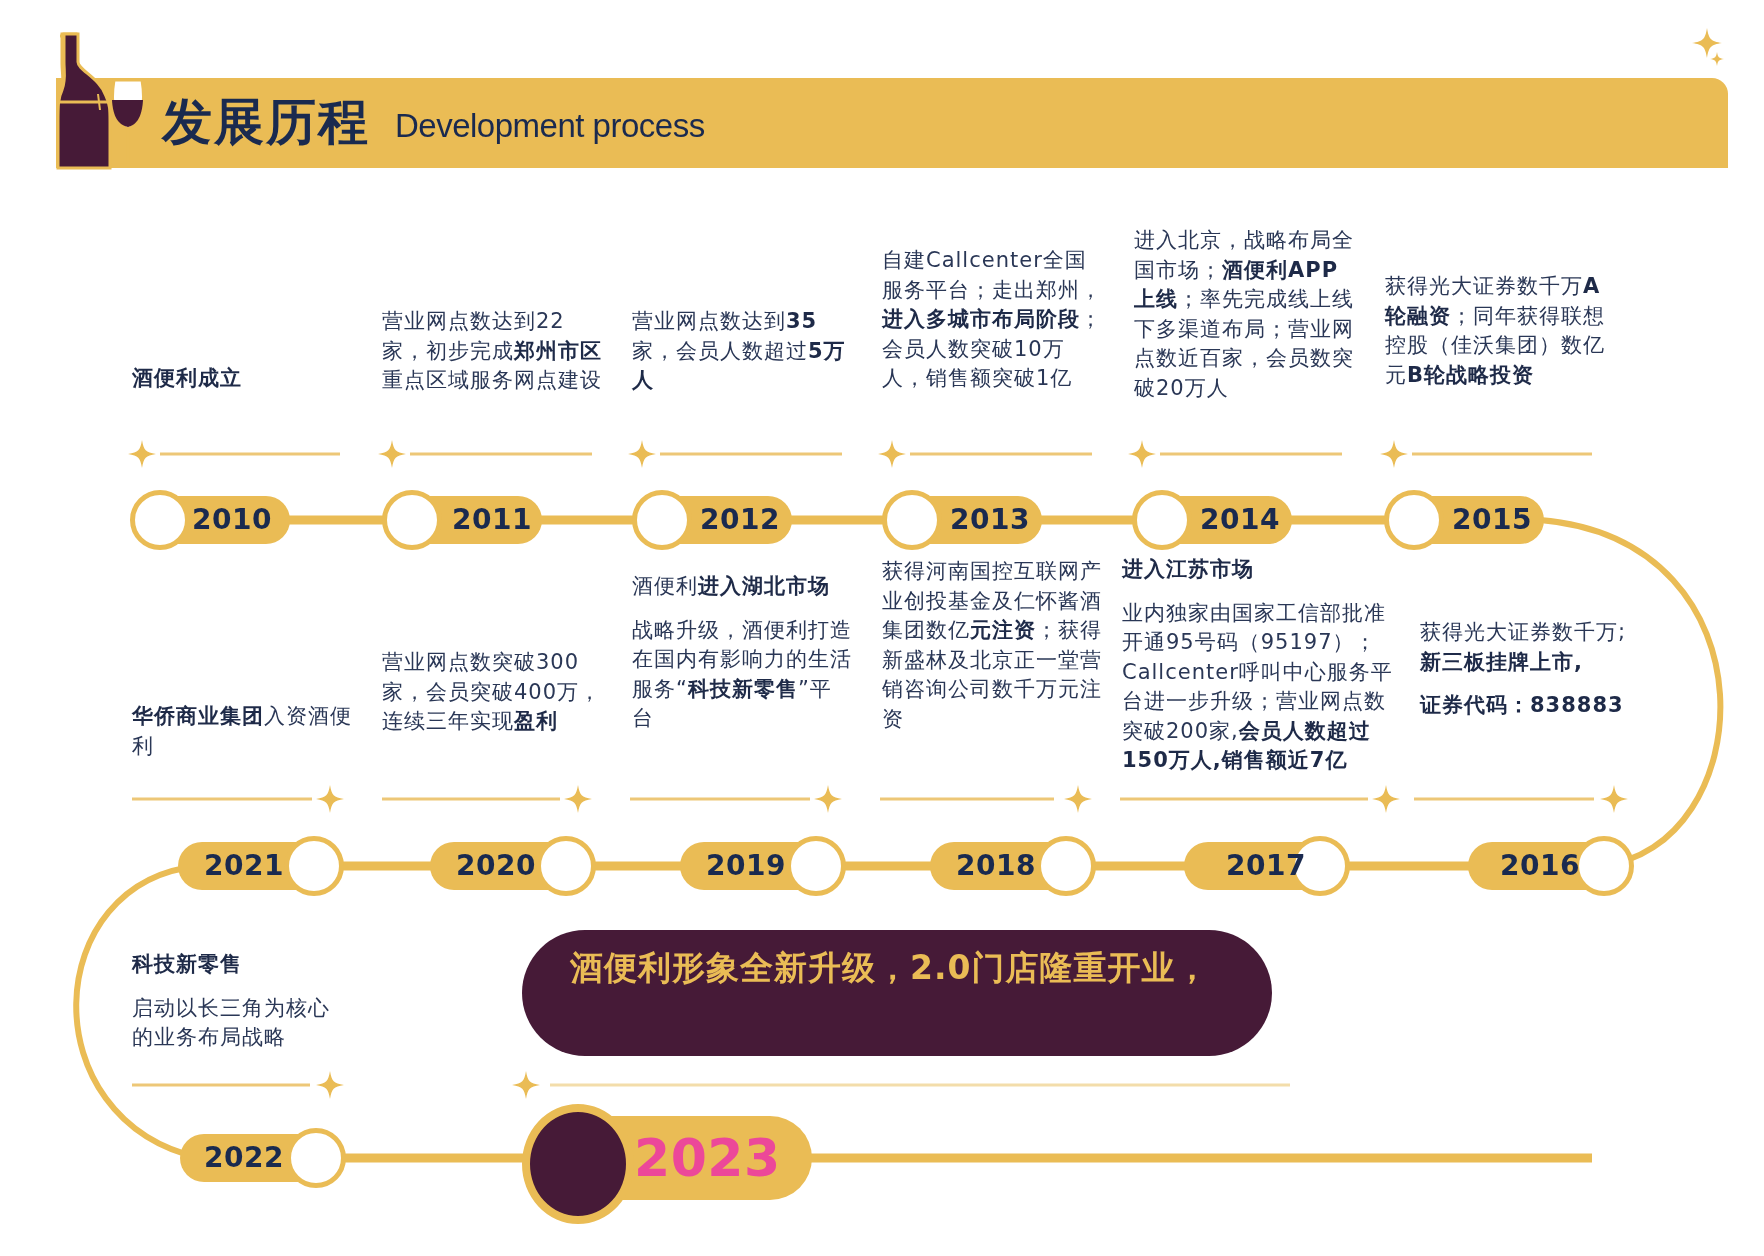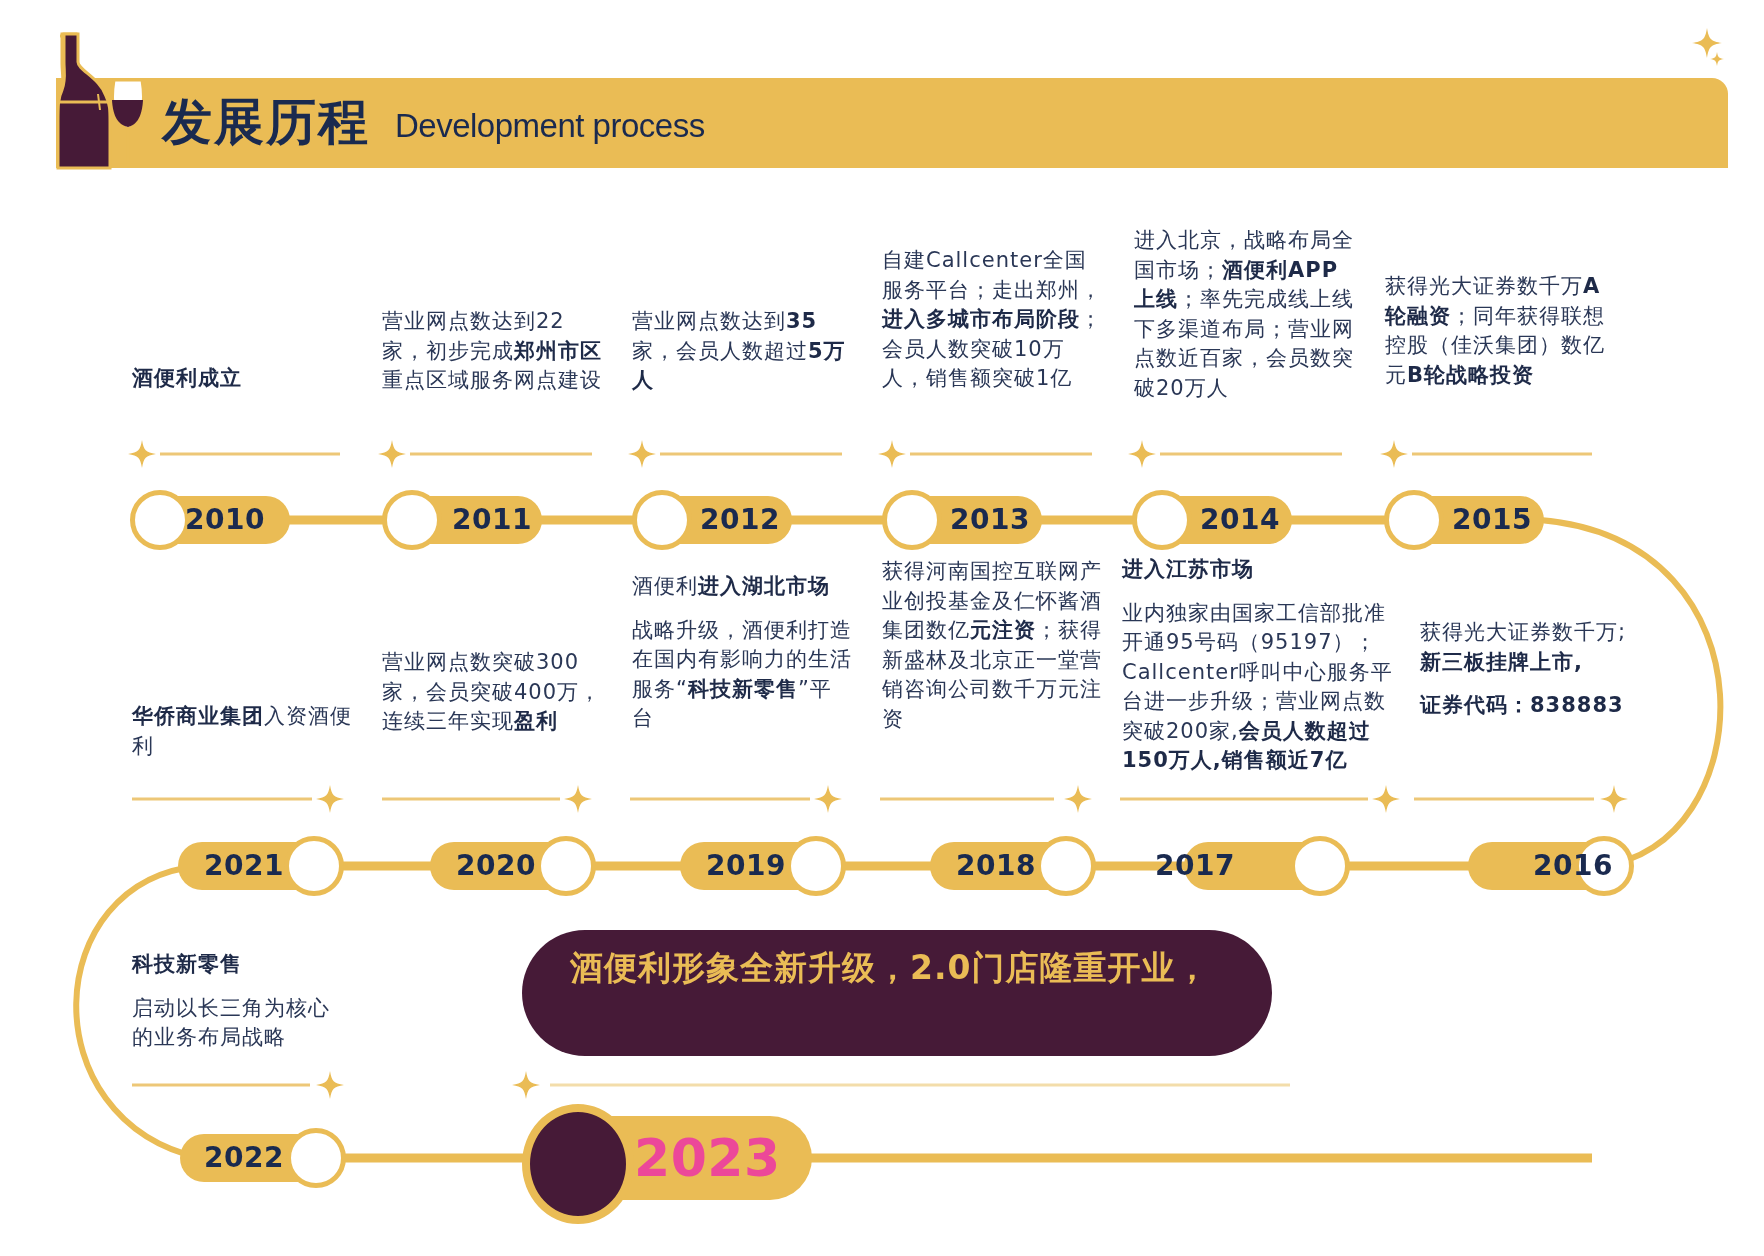--- a/index.html
+++ b/index.html
@@ -108,21 +108,21 @@
     <line x1="128" y1="128" x2="128" y2="162" stroke="#EABC55" stroke-width="3"></line>
     <line x1="116" y1="165" x2="140" y2="165" stroke="#EABC55" stroke-width="3"></line>
   </g>
 </svg>
 <div class="abs title-cn">发展历程</div>
 <div class="abs title-en">Development process</div>
 
 <div>
   <div class="pill" style="left:140px;top:496px;width:150px"></div>
   <div class="node" style="left:130px;top:490px"></div>
-  <div class="year" style="left:185px;top:496px">2010</div>
+  <div class="year" style="left:192px;top:496px">2010</div>
 
   <div class="pill" style="left:392px;top:496px;width:150px"></div>
   <div class="node" style="left:382px;top:490px"></div>
   <div class="year" style="left:452px;top:496px">2011</div>
 
   <div class="pill" style="left:642px;top:496px;width:150px"></div>
   <div class="node" style="left:632px;top:490px"></div>
   <div class="year" style="left:700px;top:496px">2012</div>
 
   <div class="pill" style="left:892px;top:496px;width:150px"></div>
@@ -150,25 +150,25 @@
   <div class="pill" style="left:680px;top:842px;width:150px"></div>
   <div class="node" style="left:786px;top:836px"></div>
   <div class="year" style="left:706px;top:842px">2019</div>
 
   <div class="pill" style="left:930px;top:842px;width:150px"></div>
   <div class="node" style="left:1036px;top:836px"></div>
   <div class="year" style="left:956px;top:842px">2018</div>
 
   <div class="pill" style="left:1184px;top:842px;width:150px"></div>
   <div class="node" style="left:1290px;top:836px"></div>
-  <div class="year" style="left:1155px;top:842px">2017</div>
+  <div class="year" style="left:1226px;top:842px">2017</div>
 
   <div class="pill" style="left:1468px;top:842px;width:150px"></div>
   <div class="node" style="left:1574px;top:836px"></div>
-  <div class="year" style="left:1533px;top:842px">2016</div>
+  <div class="year" style="left:1500px;top:842px">2016</div>
 </div>
 
 <div>
   <div class="pill" style="left:180px;top:1134px;width:150px"></div>
   <div class="node" style="left:286px;top:1128px"></div>
   <div class="year" style="left:204px;top:1134px">2022</div>
 
   <div class="pill" style="left:540px;top:1116px;width:272px;height:84px;border-radius:42px"></div>
   <div class="abs" style="left:522px;top:1104px;width:96px;height:104px;border-radius:50%;background:#461a37;border:8px solid #EABC55"></div>
   <div class="year" style="left:634px;top:1116px;font-size:52px;line-height:84px;color:#ec4899">2023</div>

